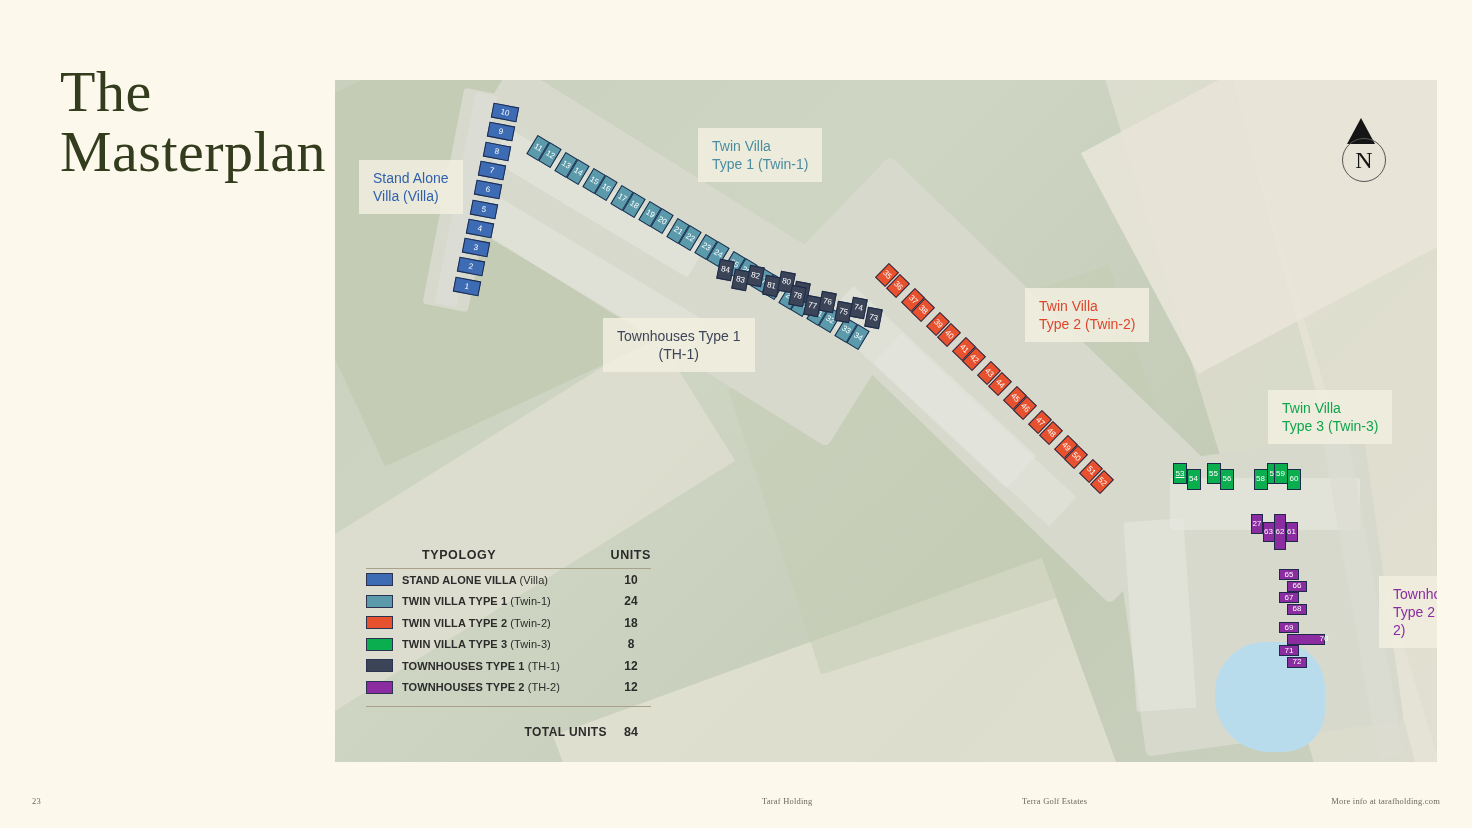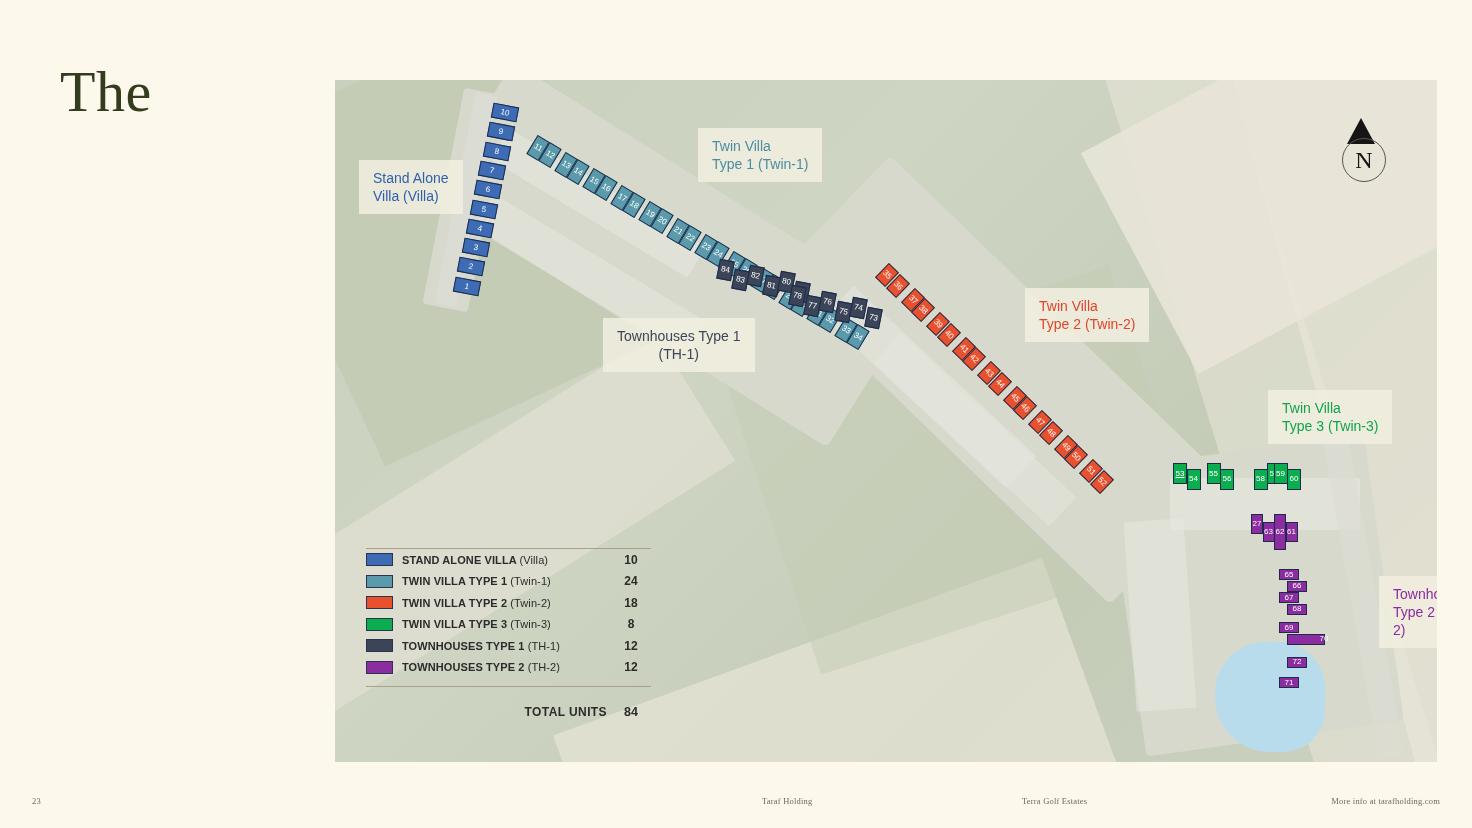--- a/index.html
+++ b/index.html
@@ -90,20 +90,21 @@
   #foot-page{left:32px;}
   #foot-brand{left:762px;}
   #foot-project{left:1022px;}
   #foot-info{right:32px;}
 </style>
 </head>
 <body>
 
 <div id="title-block">
   <div class="line">The</div>
+  <div class="line">Masterplan</div>
 </div>
 
 <div id="map">
   <div class="terrain base"></div>
 
   <div class="sandband" style="left:780px;top:-40px;width:420px;height:250px;transform:rotate(-28deg);"></div>
   <div class="sandband" style="left:880px;top:-60px;width:120px;height:820px;transform:rotate(-17deg);opacity:.55;"></div>
   <div class="sandband" style="left:1000px;top:-80px;width:200px;height:900px;transform:rotate(-15deg);opacity:.7;"></div>
   <div class="sandband" style="left:-120px;top:380px;width:520px;height:150px;transform:rotate(-32deg);opacity:.5;"></div>
   <div class="sandband" style="left:240px;top:560px;width:520px;height:220px;transform:rotate(-20deg);opacity:.65;"></div>
@@ -218,21 +219,21 @@
       <div class="unit u-th2" style="left: 916px; top: 434px; width: 12px; height: 20px; transform: rotate(0deg);">27</div>
       <div class="unit u-th2" style="left: 927.5px; top: 442px; width: 12px; height: 20px; transform: rotate(0deg);">63</div>
       <div class="unit u-th2" style="left: 939px; top: 434px; width: 12px; height: 36px; transform: rotate(0deg);">62</div>
       <div class="unit u-th2" style="left: 950.5px; top: 442px; width: 12px; height: 20px; transform: rotate(0deg);">61</div>
       <div class="unit u-th2" style="left: 944px; top: 489px; width: 20px; height: 11px; transform: rotate(0deg);">65</div>
       <div class="unit u-th2" style="left: 952px; top: 500.5px; width: 20px; height: 11px; transform: rotate(0deg);">66</div>
       <div class="unit u-th2" style="left: 944px; top: 512px; width: 20px; height: 11px; transform: rotate(0deg);">67</div>
       <div class="unit u-th2" style="left: 952px; top: 523.5px; width: 20px; height: 11px; transform: rotate(0deg);">68</div>
       <div class="unit u-th2" style="left: 944px; top: 542px; width: 20px; height: 11px; transform: rotate(0deg);">69</div>
       <div class="unit u-th2" style="left: 952px; top: 553.5px; width: 20px; height: 11px; transform: rotate(0deg); padding-left: 36px;">70</div>
-      <div class="unit u-th2" style="left: 944px; top: 565px; width: 20px; height: 11px; transform: rotate(0deg); margin-top: 32px;">71</div>
+      <div class="unit u-th2" style="left: 944px; top: 565px; width: 20px; height: 11px; transform: rotate(0deg);">71</div>
       <div class="unit u-th2" style="left: 952px; top: 576.5px; width: 20px; height: 11px; transform: rotate(0deg);">72</div>
     </div>
 
   <div class="callout c-villa" style="left:24px;top:80px;">Stand Alone
 Villa (Villa)</div>
   <div class="callout c-t1" style="left:363px;top:48px;">Twin Villa
 Type 1 (Twin-1)</div>
   <div class="callout c-t2" style="left:690px;top:208px;">Twin Villa
 Type 2 (Twin-2)</div>
   <div class="callout c-t3" style="left:933px;top:310px;">Twin Villa
@@ -242,20 +243,24 @@
   <div class="callout c-th2" style="left:1044px;top:496px;">Townhouses
 Type 2 (TH-2)</div>
 </div>
 
 <div id="compass">
   <div class="arrow"></div>
   <div class="ring">N</div>
 </div>
 
 <div id="legend">
+  <div class="head">
+    <span class="t">TYPOLOGY</span>
+    <span>UNITS</span>
+  </div>
   <div class="rule"></div>
   <div id="legend-rows">
       <div class="row">
         <span class="sw" style="background: rgb(61, 108, 181);"></span>
         <span class="nm">STAND ALONE VILLA <span class="par">(Villa)</span></span>
         <span class="qt">10</span>
       </div>
       <div class="row">
         <span class="sw" style="background: rgb(90, 154, 171);"></span>
         <span class="nm">TWIN VILLA TYPE 1 <span class="par">(Twin-1)</span></span>

